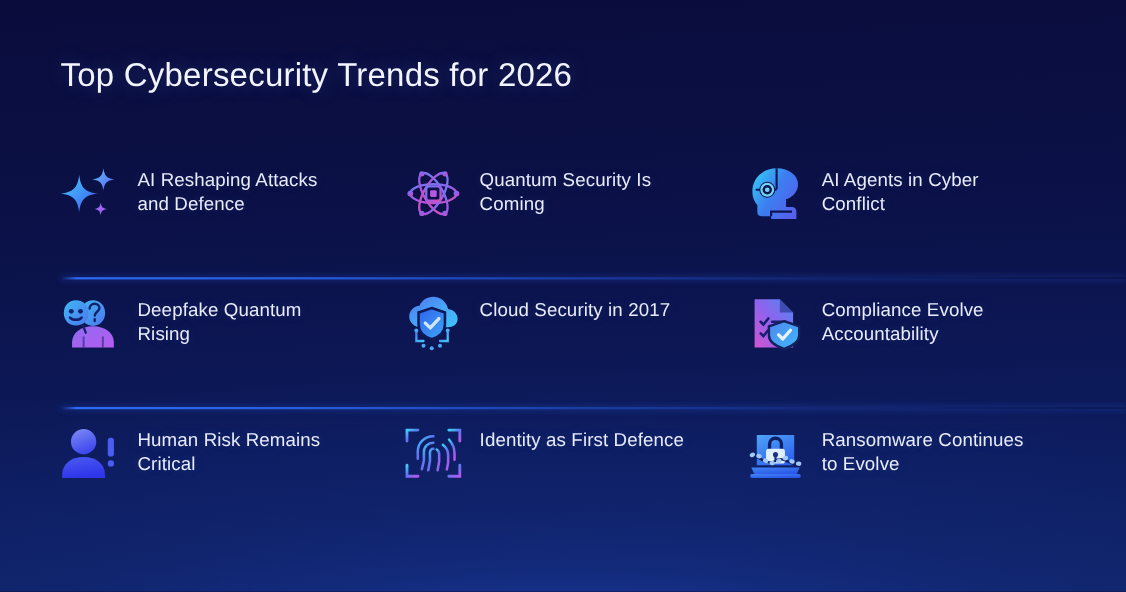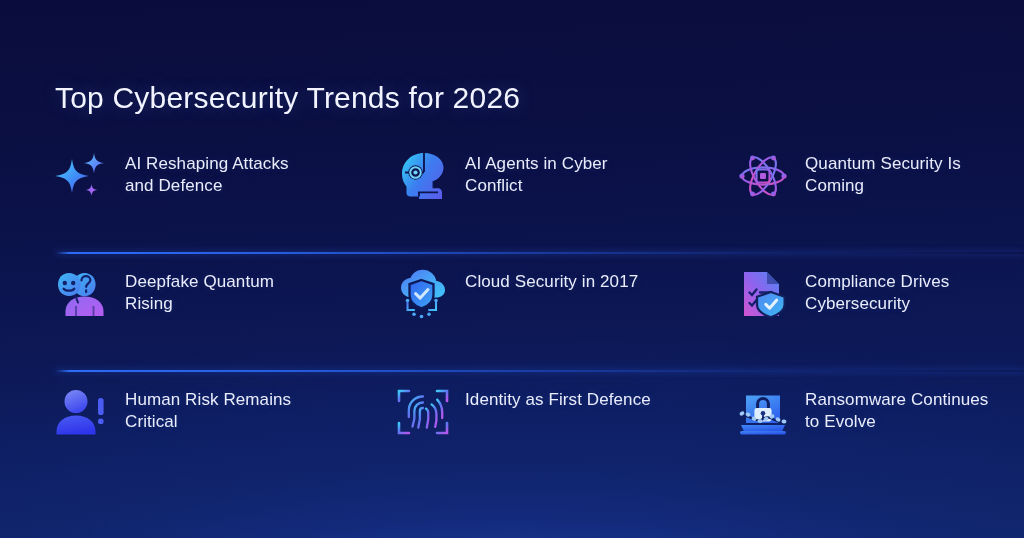--- a/index.html
+++ b/index.html
@@ -27,35 +27,33 @@
 
   .title {
     position:absolute;
     left:55px; top:52px;
     font-size:30px;
     font-weight:400;
     letter-spacing:0.2px;
     color:#f2f4ff;
     text-shadow:0 0 18px rgba(120,160,255,0.30);
     white-space:nowrap;
-    margin-top:29px;
   }
 
   .grid {
     position:absolute;
     left:0; top:136px;
     width:1024px;
   }
   .row {
     position:relative;
     display:flex;
     height:116px;
     padding-left:55px;
     padding-right:12px;
-    gap:29px;
   }
   .divider {
     position:relative;
     height:2px;
     margin-left:55px;
     margin-right:0;
     background: linear-gradient(90deg,
       rgba(38,99,250,0.00) 0%,
       rgba(46,112,255,0.95) 1.5%,
       rgba(42,104,246,0.88) 22%,
@@ -123,45 +121,20 @@
             <path d="M36.5 36 C37.05 40.1 38.3 41.35 42.4 41.9 C38.3 42.45 37.05 43.7 36.5 47.8 C35.95 43.7 34.7 42.45 30.6 41.9 C34.7 41.35 35.95 40.1 36.5 36 Z" fill="url(#gSpark3)"></path>
           </svg>
         </span>
         <span class="label">AI Reshaping Attacks and Defence</span>
       </div>
 
       <div class="cell">
         <span class="icon">
           <svg viewBox="0 0 56 56" width="56" height="56">
             <defs>
-              <linearGradient id="gHead" x1="0" y1="0.2" x2="1" y2="0.9">
-                <stop offset="0%" stop-color="#35c6f4"></stop>
-                  <stop offset="45%" stop-color="#3b7ef0"></stop>
-                  <stop offset="100%" stop-color="#5b5cea"></stop>
-              </linearGradient>
-            </defs>
-            <path d="M29 5 C16 5 7 14.4 7 26 C7 31.6 9 35.6 11.5 38.4 L11.5 45 C11.5 47.2 13.1 48.6 15.3 48.6 L24 48.6 L24 51 L47 51 L47 44.4 C47 41.9 45.4 40.2 43 40.2 L38.5 40.2 L38.5 33 C44.6 30.8 48.5 25.4 48.5 19.6 C48.5 11.6 40.4 5 29 5 Z" fill="url(#gHead)"></path>
-            <g stroke="#0d1550" stroke-width="1.9" fill="none">
-              <path d="M29 5 L29 24"></path>
-              <path d="M10 24.5 L29 24.5"></path>
-              <path d="M38.5 33 L38.5 40.2"></path>
-              <path d="M24 48.6 L24 44.4 L43 44.4"></path>
-            </g>
-            <circle cx="20.5" cy="24.5" r="7.2" fill="#0d1550"></circle>
-            <circle cx="20.5" cy="24.5" r="5.3" fill="none" stroke="#6fd4f7" stroke-width="2"></circle>
-            <circle cx="20.5" cy="24.5" r="2.1" fill="#6fd4f7"></circle>
-          </svg>
-        </span>
-        <span class="label">AI Agents in Cyber Conflict</span>
-      </div>
-
-      <div class="cell">
-        <span class="icon">
-          <svg viewBox="0 0 56 56" width="56" height="56">
-            <defs>
               <linearGradient id="gAtom" x1="0.1" y1="0" x2="0.9" y2="1">
                 <stop offset="0%" stop-color="#6d7bf0"></stop>
                   <stop offset="50%" stop-color="#9a5ae8"></stop>
                   <stop offset="100%" stop-color="#d24fc0"></stop>
               </linearGradient>
             </defs>
             <g fill="none" stroke="url(#gAtom)" stroke-width="2.1">
               <ellipse cx="28" cy="28" rx="21" ry="8.6"></ellipse>
               <ellipse cx="28" cy="28" rx="21" ry="8.6" transform="rotate(60 28 28)"></ellipse>
               <ellipse cx="28" cy="28" rx="21" ry="8.6" transform="rotate(120 28 28)"></ellipse>
@@ -174,20 +147,45 @@
               <circle cx="17.5" cy="10" r="2.4"></circle>
                 <circle cx="38.5" cy="46" r="2.4"></circle>
               <circle cx="38.5" cy="10" r="2.4"></circle>
                 <circle cx="17.5" cy="46" r="2.4"></circle>
             </g>
           </svg>
         </span>
         <span class="label">Quantum Security Is Coming</span>
       </div>
 
+      <div class="cell">
+        <span class="icon">
+          <svg viewBox="0 0 56 56" width="56" height="56">
+            <defs>
+              <linearGradient id="gHead" x1="0" y1="0.2" x2="1" y2="0.9">
+                <stop offset="0%" stop-color="#35c6f4"></stop>
+                  <stop offset="45%" stop-color="#3b7ef0"></stop>
+                  <stop offset="100%" stop-color="#5b5cea"></stop>
+              </linearGradient>
+            </defs>
+            <path d="M29 5 C16 5 7 14.4 7 26 C7 31.6 9 35.6 11.5 38.4 L11.5 45 C11.5 47.2 13.1 48.6 15.3 48.6 L24 48.6 L24 51 L47 51 L47 44.4 C47 41.9 45.4 40.2 43 40.2 L38.5 40.2 L38.5 33 C44.6 30.8 48.5 25.4 48.5 19.6 C48.5 11.6 40.4 5 29 5 Z" fill="url(#gHead)"></path>
+            <g stroke="#0d1550" stroke-width="1.9" fill="none">
+              <path d="M29 5 L29 24"></path>
+              <path d="M10 24.5 L29 24.5"></path>
+              <path d="M38.5 33 L38.5 40.2"></path>
+              <path d="M24 48.6 L24 44.4 L43 44.4"></path>
+            </g>
+            <circle cx="20.5" cy="24.5" r="7.2" fill="#0d1550"></circle>
+            <circle cx="20.5" cy="24.5" r="5.3" fill="none" stroke="#6fd4f7" stroke-width="2"></circle>
+            <circle cx="20.5" cy="24.5" r="2.1" fill="#6fd4f7"></circle>
+          </svg>
+        </span>
+        <span class="label">AI Agents in Cyber Conflict</span>
+      </div>
+
     </div>
 
     <div class="divider"></div>
 
     <div class="row">
 
       <div class="cell">
         <span class="icon">
           <svg viewBox="0 0 56 56" width="56" height="56">
             <defs>
@@ -271,21 +269,21 @@
             <g stroke="#17206e" stroke-width="2.3" fill="none" stroke-linecap="round">
               <path d="M14.5 26.5 L17 29 L21.5 23.5"></path>
               <path d="M25 26.5 L37 26.5"></path>
               <path d="M14.5 37 L17 39.5 L21.5 34"></path>
               <path d="M25 37 L37 37"></path>
             </g>
             <path d="M36 25.5 L51 30.6 L51 39.5 C51 45.6 44.8 50 36 53 C27.2 50 21 45.6 21 39.5 L21 30.6 Z" fill="url(#gShieldD)" stroke="#13205e" stroke-width="2.4" transform="translate(-1,-3) scale(0.92) translate(4,6)"></path>
             <path d="M30.8 38.4 L34.6 42.2 L41.6 34.2" stroke="#e6f3ff" stroke-width="3" fill="none" stroke-linecap="round" stroke-linejoin="round"></path>
           </svg>
         </span>
-        <span class="label">Compliance Drives Cybersecurity</span>
+        <span class="label">Compliance Evolve Accountability</span>
       </div>
 
     </div>
 
     <div class="divider"></div>
 
     <div class="row">
 
       <div class="cell">
         <span class="icon">

